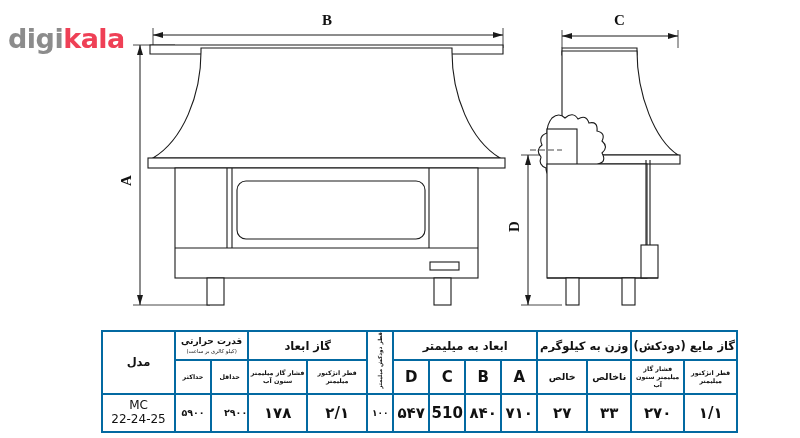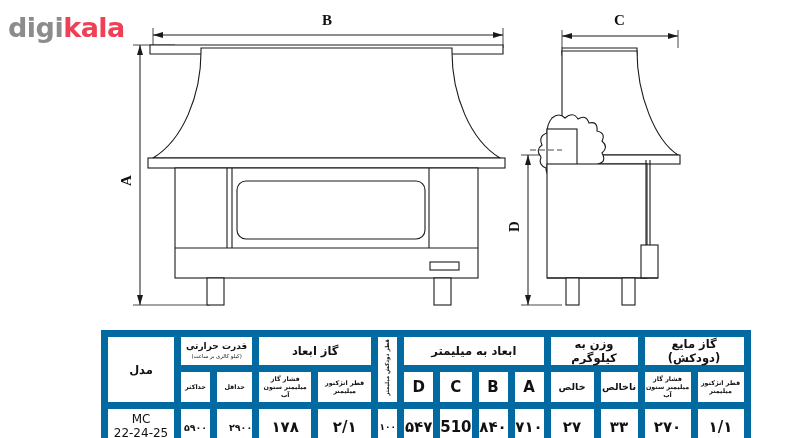--- a/index.html
+++ b/index.html
@@ -6,21 +6,21 @@
   body{
     width:800px;height:438px;
     background:#ffffff;
     font-family:"Liberation Serif", serif;
     position:relative;
     overflow:hidden;
     color:#1a1a1a;
   }
   
   #logo{
-    position:absolute;left:8px;top:14px;
+    position:absolute;left:8px;top:25px;
     font-family:"DejaVu Sans", sans-serif;
     font-size:27px;font-weight:700;letter-spacing:-.5px;
     line-height:1;
   }
   #logo .g1{color:#8c8c8c;}
   #logo .g2{color:#ef4056;}
 
   
   #drawing{
     position:absolute;left:0;top:0;width:800px;height:322px;
@@ -35,21 +35,21 @@
   .rot{transform:rotate(-90deg);transform-origin:center center;}
 
   
   #spec-table{
     position:absolute;left:101px;top:330px;
     border-collapse:collapse;
     table-layout:fixed;
     direction:rtl;
   }
   #spec-table td,#spec-table th{
-    border:7px solid #0369a1;
+    border:2px solid #0369a1;
     text-align:center;
     vertical-align:middle;
     padding:0;
     font-family:"DejaVu Sans", sans-serif;
     color:#111;
     background:#fff;
   }
   .grp{
     font-size:11.5px;font-weight:700;height:26px;
   }

